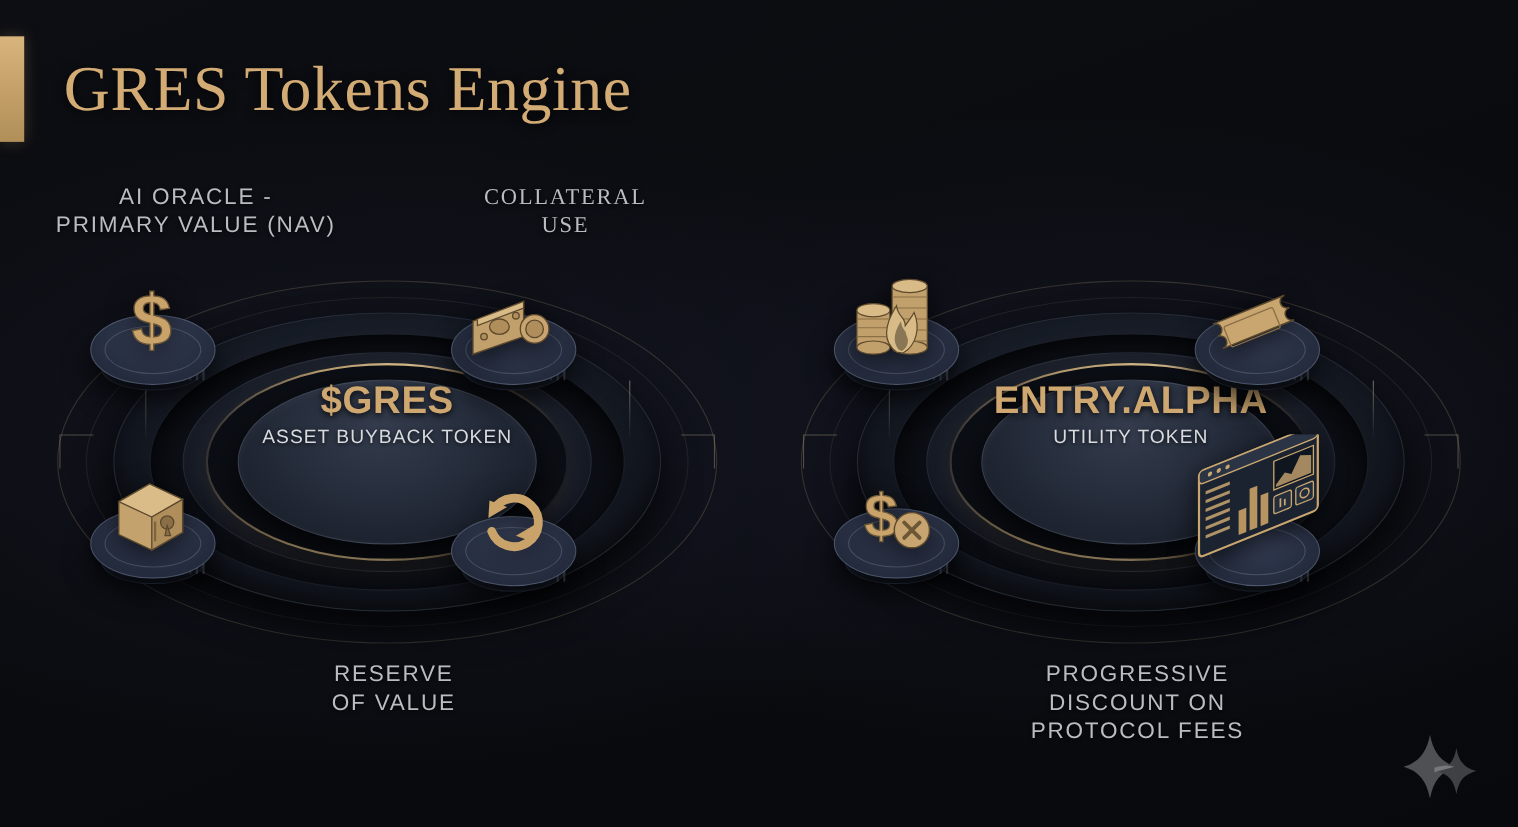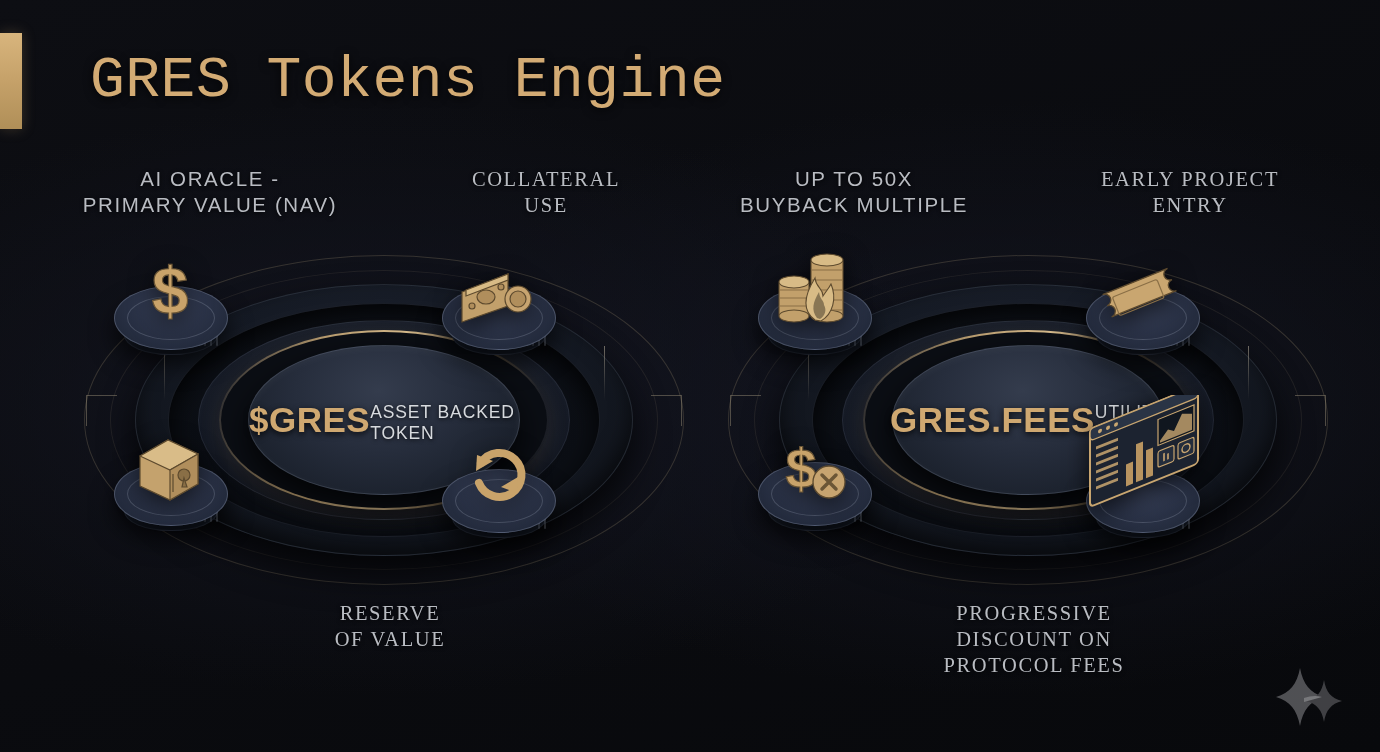--- a/index.html
+++ b/index.html
@@ -16,34 +16,33 @@
       linear-gradient(160deg,#0d0e13 0%,#0a0b0f 55%,#08090c 100%);
   }
   
   .accent-bar{
     position:absolute;left:0;top:33px;width:22px;height:96px;
     background:linear-gradient(180deg,#d8b57d 0%,#c5a169 50%,#b08f58 100%);
     box-shadow:0 0 14px rgba(201,164,108,.25);
   }
   .page-title{
     position:absolute;left:58px;top:33px;
-    font-family:Liberation Mono, monospace;
+    font-family:Liberation Serif, serif;
     font-size:58px;letter-spacing:.5px;line-height:96px;
     color:#d3ab74;white-space:nowrap;
     text-shadow:0 2px 10px rgba(0,0,0,.8);
-    margin-left:32px;
   }
   
   .cluster{position:absolute;top:150px;width:640px;height:560px;}
-  .cluster.left{left:64px;}
+  .cluster.left{left:32px;}
   .cluster.right{left:708px;}
 
   .labels-top,.labels-bot{position:absolute;width:100%;display:flex;}
   .labels-top{top:16px;}
-  .labels-bot{top:450px;align-items:flex-start;font-family:Liberation Serif, serif;}
+  .labels-bot{top:450px;align-items:flex-start;}
   .lbl{
     flex:1;text-align:center;
     color:#b9bcc2;font-size:20.5px;letter-spacing:1.6px;line-height:26px;
     text-transform:uppercase;white-space:pre-line;
     text-shadow:0 1px 4px rgba(0,0,0,.9);
   }
   .labels-top .lbl:first-child{transform:translateX(-14px);}
   .labels-top .lbl:last-child{transform:translateX(2px);font-family:Liberation Serif, serif;}
   .labels-bot .lbl:first-child{transform:translateX(-12px);}
   .labels-bot .lbl:last-child{transform:translateX(6px);}
@@ -80,21 +79,21 @@
     background:
       linear-gradient(#0b0e14,#0b0e14) padding-box,
       linear-gradient(100deg,rgba(201,164,108,.06) 0%,rgba(214,180,125,.85) 30%,rgba(226,196,146,.95) 52%,rgba(180,146,94,.5) 72%,rgba(120,98,62,.08) 92%) border-box;
     box-shadow:0 6px 22px rgba(185,148,95,.12);
   }
   .core{
     width:272px;height:150px;
     background:radial-gradient(ellipse at 48% 30%,#343c4d 0%,#262d3c 42%,#1a202b 78%,#12161f 100%);
     border:1px solid rgba(170,180,200,.20);
     box-shadow:0 14px 30px rgba(0,0,0,.75), inset 0 2px 10px rgba(255,255,255,.04);
-    display:flex;flex-direction:row;align-items:center;justify-content:center;
+    display:flex;flex-direction:column;align-items:center;
     z-index:6;
   }
   .token-name{
     font-size:35px;font-weight:bold;letter-spacing:.5px;
     color:#cfa871;line-height:1.02;
     text-shadow:0 2px 6px rgba(0,0,0,.85);
   }
   .token-sub{
     margin-top:5px;font-size:17.5px;letter-spacing:.9px;color:#d7dade;
     text-shadow:0 1px 4px rgba(0,0,0,.8);
@@ -163,21 +162,21 @@
       <div class="ring r5"></div>
       <div class="ring gold-ring"></div>
 
       <div class="brk tl"></div>
       <div class="brk tr"></div>
       <div class="tick" style="left:100px;top:126px;height:54px;"></div>
       <div class="tick" style="left:540px;top:126px;height:54px;"></div>
 
       <div class="ring core">
         <div class="token-name">$GRES</div>
-        <div class="token-sub">ASSET BACKED TOKEN</div>
+        <div class="token-sub">ASSET BUYBACK TOKEN</div>
       </div>
 
       <div class="ped p-tl">
         <div class="body"></div>
         <div class="vents">
             <i></i>
             <i></i>
             <i></i>
             <i></i>
           </div>
@@ -255,42 +254,36 @@
     </div>
 
     <div class="labels-bot">
       <div class="lbl">RESERVE
 OF VALUE</div>
     </div>
   </div>
 
   <div class="cluster right">
 
-    <div class="labels-top">
-      <div class="lbl">UP TO 50X
-BUYBACK MULTIPLE</div>
-      <div class="lbl">EARLY PROJECT
-ENTRY</div>
-    </div>
 
     <div class="stage">
       <div class="ring r-outer"></div>
       <div class="ring r-outer2"></div>
       <div class="ring r3"></div>
       <div class="ring r4"></div>
       <div class="ring r5"></div>
       <div class="ring gold-ring"></div>
 
       <div class="brk tl"></div>
       <div class="brk tr"></div>
       <div class="tick" style="left:100px;top:126px;height:54px;"></div>
       <div class="tick" style="left:540px;top:126px;height:54px;"></div>
 
       <div class="ring core">
-        <div class="token-name">GRES.FEES</div>
+        <div class="token-name">ENTRY.ALPHA</div>
         <div class="token-sub">UTILITY TOKEN</div>
       </div>
 
       <div class="ped p-tl">
         <div class="body"></div>
         <div class="vents">
             <i></i>
             <i></i>
             <i></i>
             <i></i>

